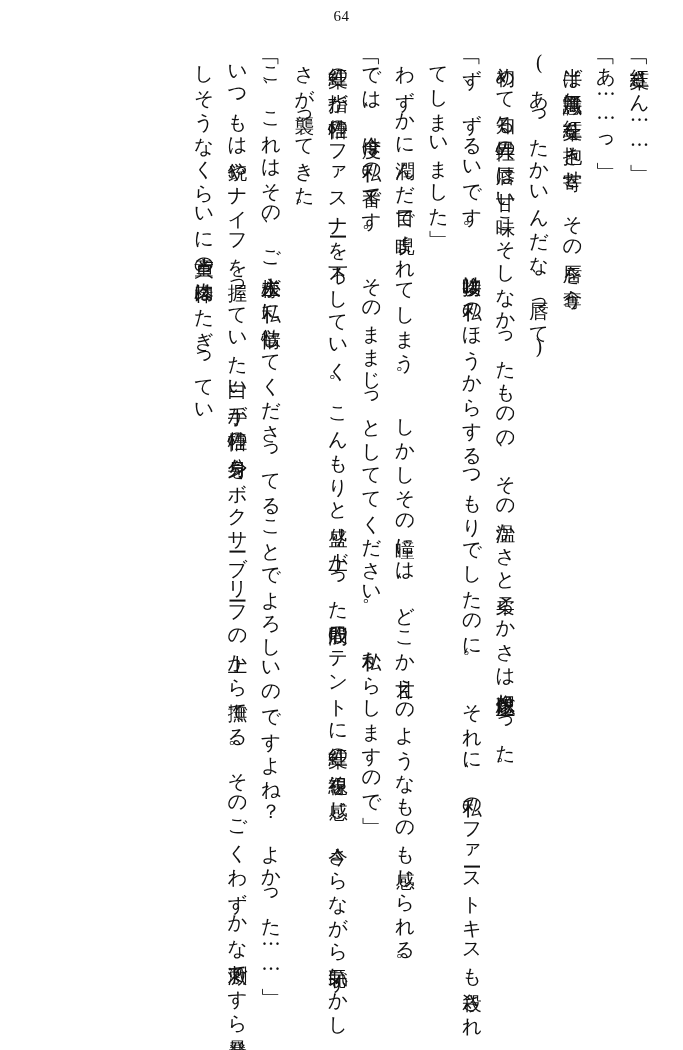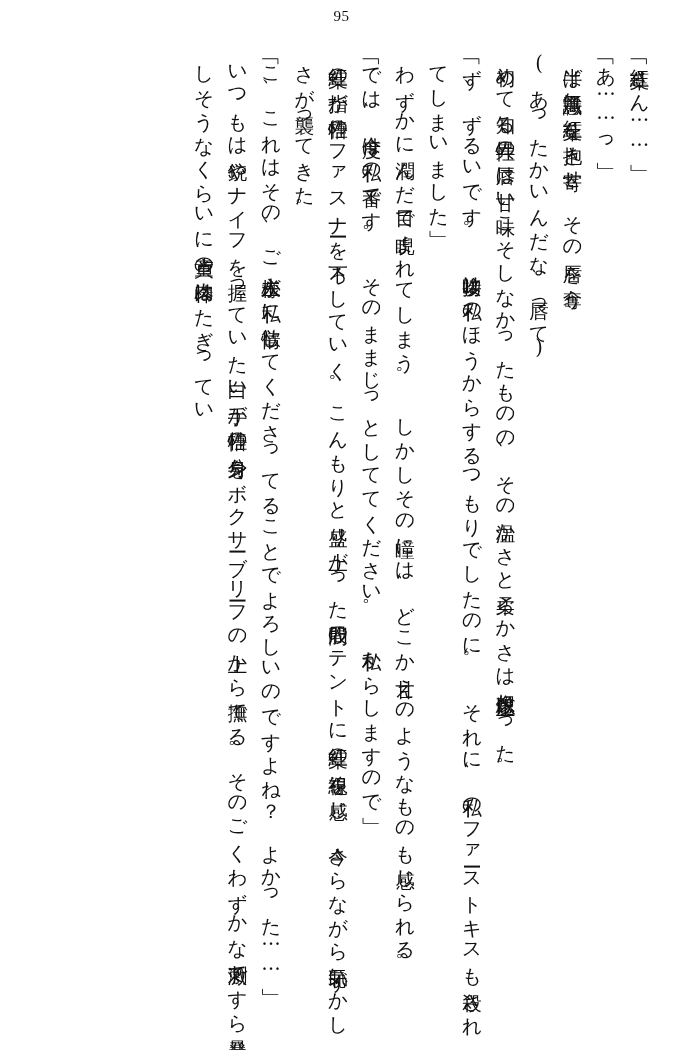--- a/index.html
+++ b/index.html
@@ -49,21 +49,21 @@
   }
   .indent1 {
     text-indent: 1em;
   }
 </style>
 </head>
 <body>
 
 <div class="page">
 
-  <div class="page-number">95</div>
+  <div class="page-number">64</div>
 
   <div class="body-text">
     <p>「紅葉さん……」</p>
     <p>「あ……っ」</p>
     <p class="indent1">半ば無意識に紅葉を抱き寄せ、その唇を奪う。</p>
     <p class="indent1">(あったかいんだな、唇って)</p>
     <p class="indent1">初めて知る異性の唇は甘い味こそしなかったものの、その温かさと柔らかさは想像以上だった。</p>
     <p>「ず、ずるいです。　接吻は私のほうからするつもりでしたのに。　それに、私のファーストキスも殺されてしまいました」</p>
     <p class="indent1">わずかに潤んだ目で睨まれてしまう。　しかしその瞳には、どこか甘えのようなものも感じられる。</p>
     <p>「では、今度は私の番です。　そのままじっとしててください。　私からしますので」</p>

